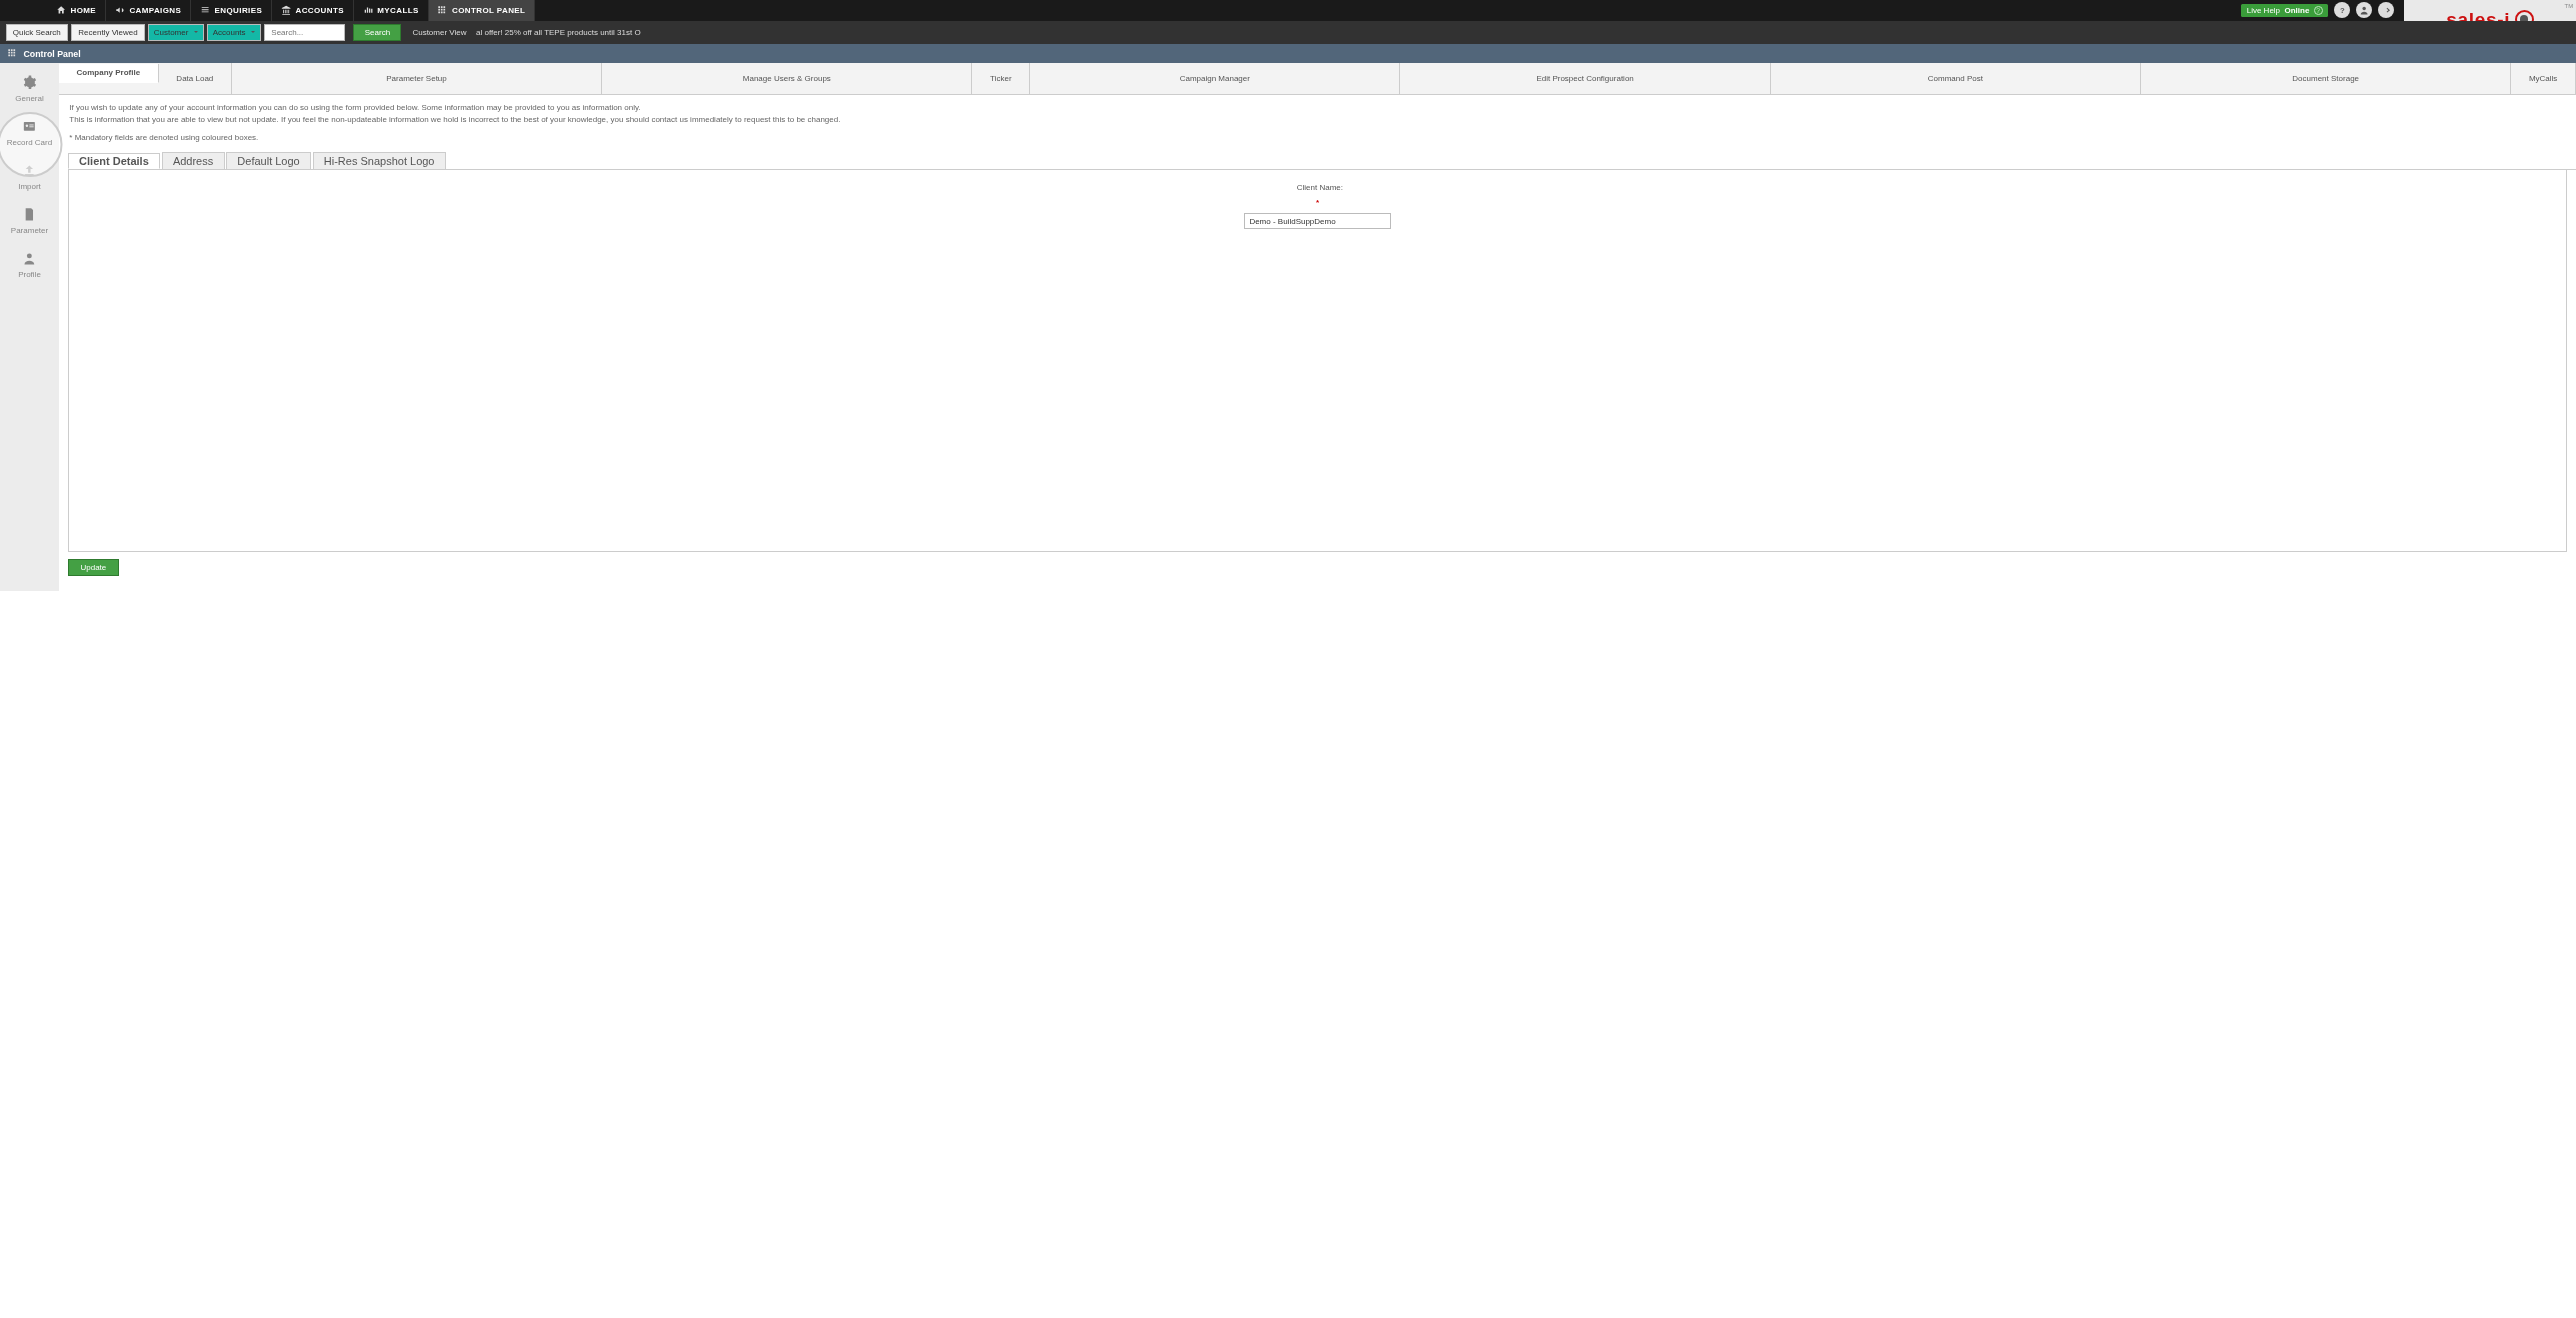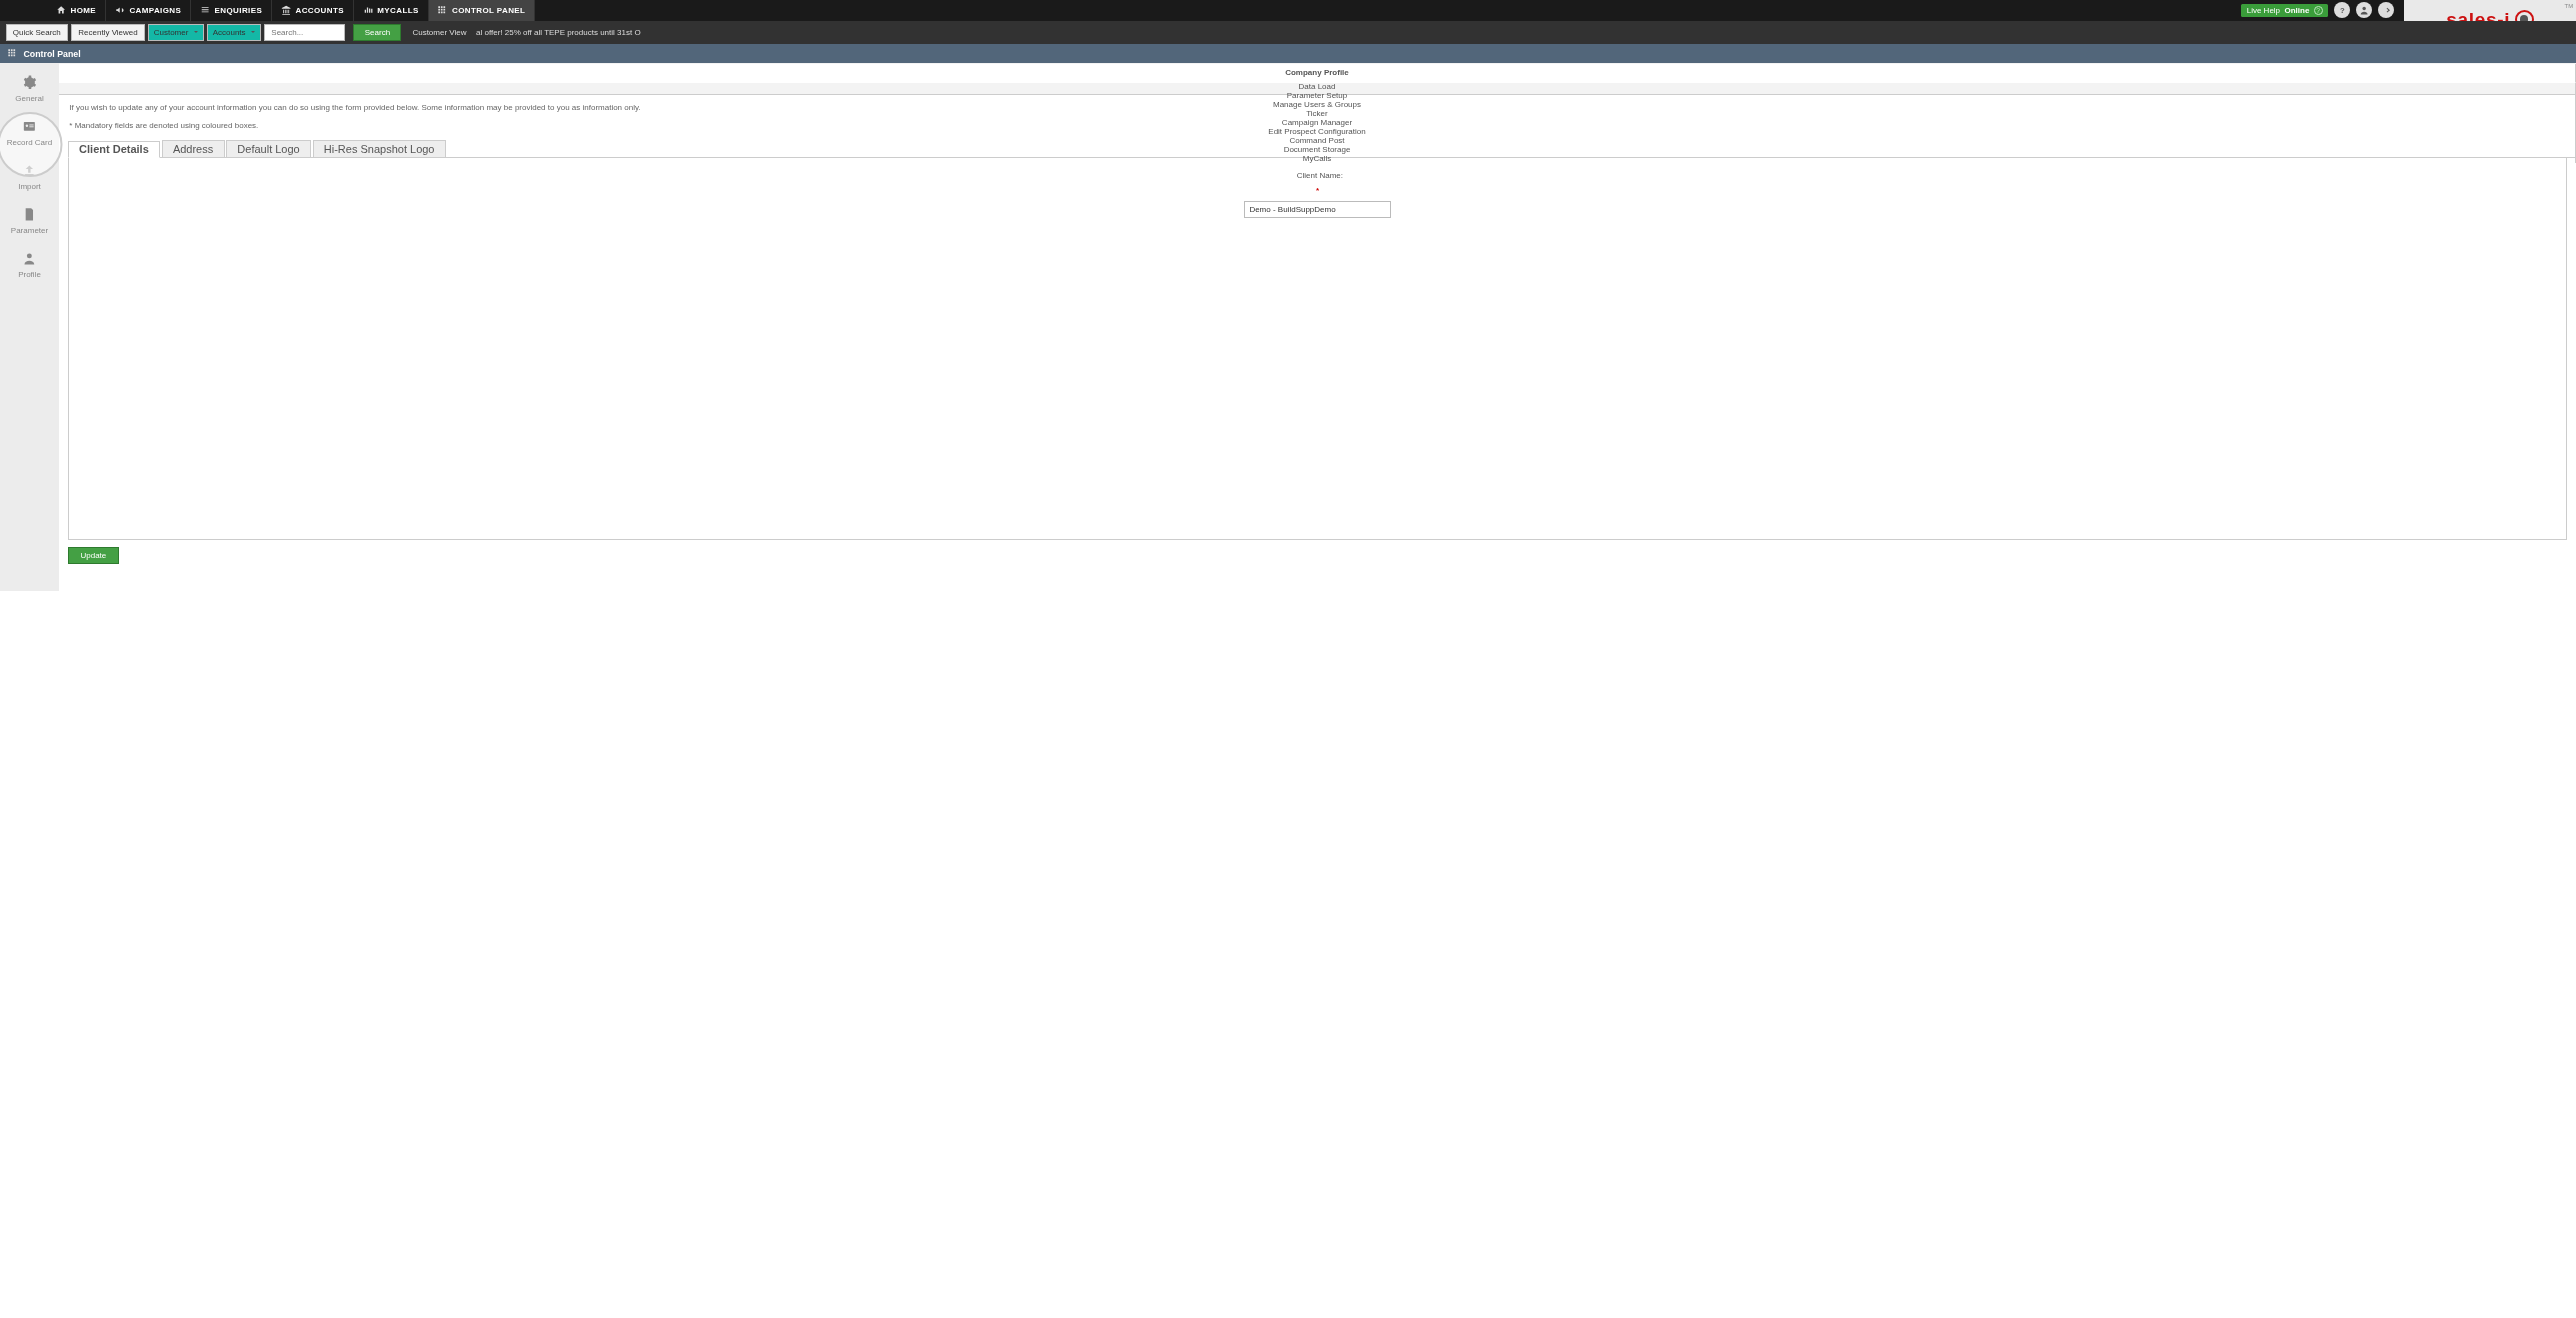--- a/index.html
+++ b/index.html
@@ -42,21 +42,21 @@
   .sidebar { width:59px; background:#ececec; min-height:528px; padding-top:7.3px; display:flex; flex-direction:column; align-items:center; gap:2.9px;}
   .side-item { width:100%; text-align:center; padding:4.4px 0 8.8px; color:#888; font-size:8px; cursor:pointer;}
   .side-item svg{width:14.7px;height:14.7px;fill:#888;display:block;margin:0 auto 4.4px;}
   .side-item.highlight { position:relative; }
   .side-highlight-ring { position:absolute; top:-2.9px; left:50%; transform:translateX(-50%); width:65px; height:65px; border:2.9px solid #ccc; border-radius:50%; background:rgba(255,255,255,0.6);}
   .side-item.highlight .inner { position:relative; z-index:1; }
 
   .content { flex:1; }
 
   
-  .section-tabs { display:flex; border-bottom:0.7px solid #ccc; height:32px; background:#f3f3f3;flex-direction:column;}
+  .section-tabs { display:flex; border-bottom:0.7px solid #ccc; height:32px; background:#f3f3f3;}
   .section-tab { flex:0 0 auto; padding:0 17.6px; border-right:0.7px solid #ccc; font-size:8px; color:#555; display:flex; align-items:center; justify-content:center; cursor:pointer; }
   .section-tab.active { background:#fff; font-weight:bold; border-bottom:0.7px solid #fff; position:relative; top:0.7px; height:19px;}
   .section-tab.wide { flex:1; justify-content:center;}
 
   
   .info { padding:7.3px 10.3px 2.9px; font-size:8px; color:#666; line-height:11.7px;}
   .info .mand { margin-top:5.9px; }
 
   
   .subtabs { display:flex; margin:5.9px 0 0 8.8px; height:17.6px; border-bottom:0.7px solid #ccc;}
@@ -225,20 +225,21 @@
       <div class="section-tab">Ticker</div>
       <div class="section-tab wide">Campaign Manager</div>
       <div class="section-tab wide">Edit Prospect Configuration</div>
       <div class="section-tab wide">Command Post</div>
       <div class="section-tab wide">Document Storage</div>
       <div class="section-tab">MyCalls</div>
     </div>
 
     <div class="info">
       <div>If you wish to update any of your account information you can do so using the form provided below. Some information may be provided to you as information only.</div>
+      <div>This is information that you are able to view but not update. If you feel the non-updateable information we hold is incorrect to the best of your knowledge, you should contact us immediately to request this to be changed.</div>
       <div class="mand">* Mandatory fields are denoted using coloured boxes.</div>
     </div>
 
     <div class="subtabs">
       <div class="subtab active">Client Details</div>
       <div class="subtab">Address</div>
       <div class="subtab">Default Logo</div>
       <div class="subtab">Hi-Res Snapshot Logo</div>
     </div>
 

